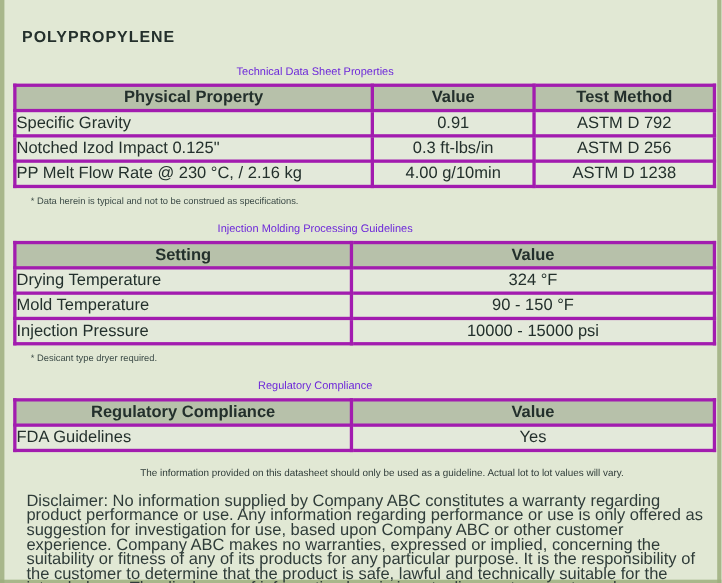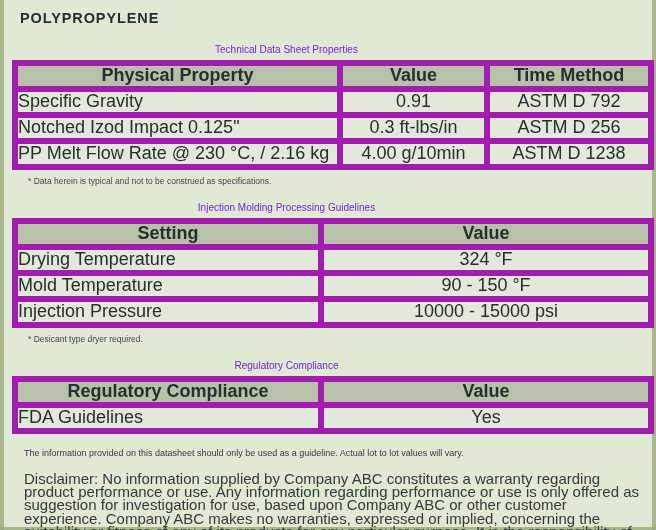--- a/index.html
+++ b/index.html
@@ -38,21 +38,21 @@
     background: #9dae7e;
     opacity: .85;
   }
 
   .page {
     position: absolute;
     left: 0; top: 0;
     width: 573px;
     height: 530px;
     box-sizing: border-box;
-    padding: 0 6px;
+    padding: 16px 6px;
   }
 
   .doc-title {
     font-size: 14.5px;
     font-weight: bold;
     letter-spacing: .9px;
     color: #24302c;
     margin: 9px 0 0 14px;
     line-height: 18px;
   }
@@ -67,23 +67,23 @@
   }
 
   table.ds {
     border-collapse: collapse;
     width: 636px;
     margin: 2px 0 0 6px;
     table-layout: fixed;
     border: 1px solid #7d8c74;
   }
   table.ds th, table.ds td {
-    border: 6px solid #a21caf;
+    border: 3px solid #a21caf;
     padding: 1px 0 2px 0;
-    font-size: 18px;
+    font-size: 15px;
     line-height: 17px;
     color: #23302c;
     height: 17px;
   }
   table.ds th {
     background: #b7c1aa;
     font-weight: bold;
     text-align: center;
   }
   table.ds td {
@@ -97,20 +97,21 @@
     color: #3b4a46;
     margin: 5px 0 0 22px;
     line-height: 12px;
   }
 
   .note {
     font-size: 9px;
     color: #2f3c39;
     margin: 13px 0 0 18px;
     line-height: 13px;
+    text-align: right;
   }
 
   .disclaimer {
     font-size: 15px;
     color: #2f3c39;
     margin: 12px 0 0 18px;
     line-height: 13.2px;
     width: 616px;
   }
 
@@ -134,21 +135,21 @@
   <table class="ds">
     <colgroup>
       <col style="width:325px">
       <col style="width:147px">
       <col style="width:164px">
     </colgroup>
     <thead>
       <tr>
         <th>Physical Property</th>
         <th>Value</th>
-        <th>Time Method</th>
+        <th>Test Method</th>
       </tr>
     </thead>
     <tbody>
       <tr>
         <td class="tleft">Specific Gravity</td>
         <td class="tcenter">0.91</td>
         <td class="tcenter">ASTM D 792</td>
       </tr>
       <tr>
         <td class="tleft">Notched Izod Impact 0.125"</td>

